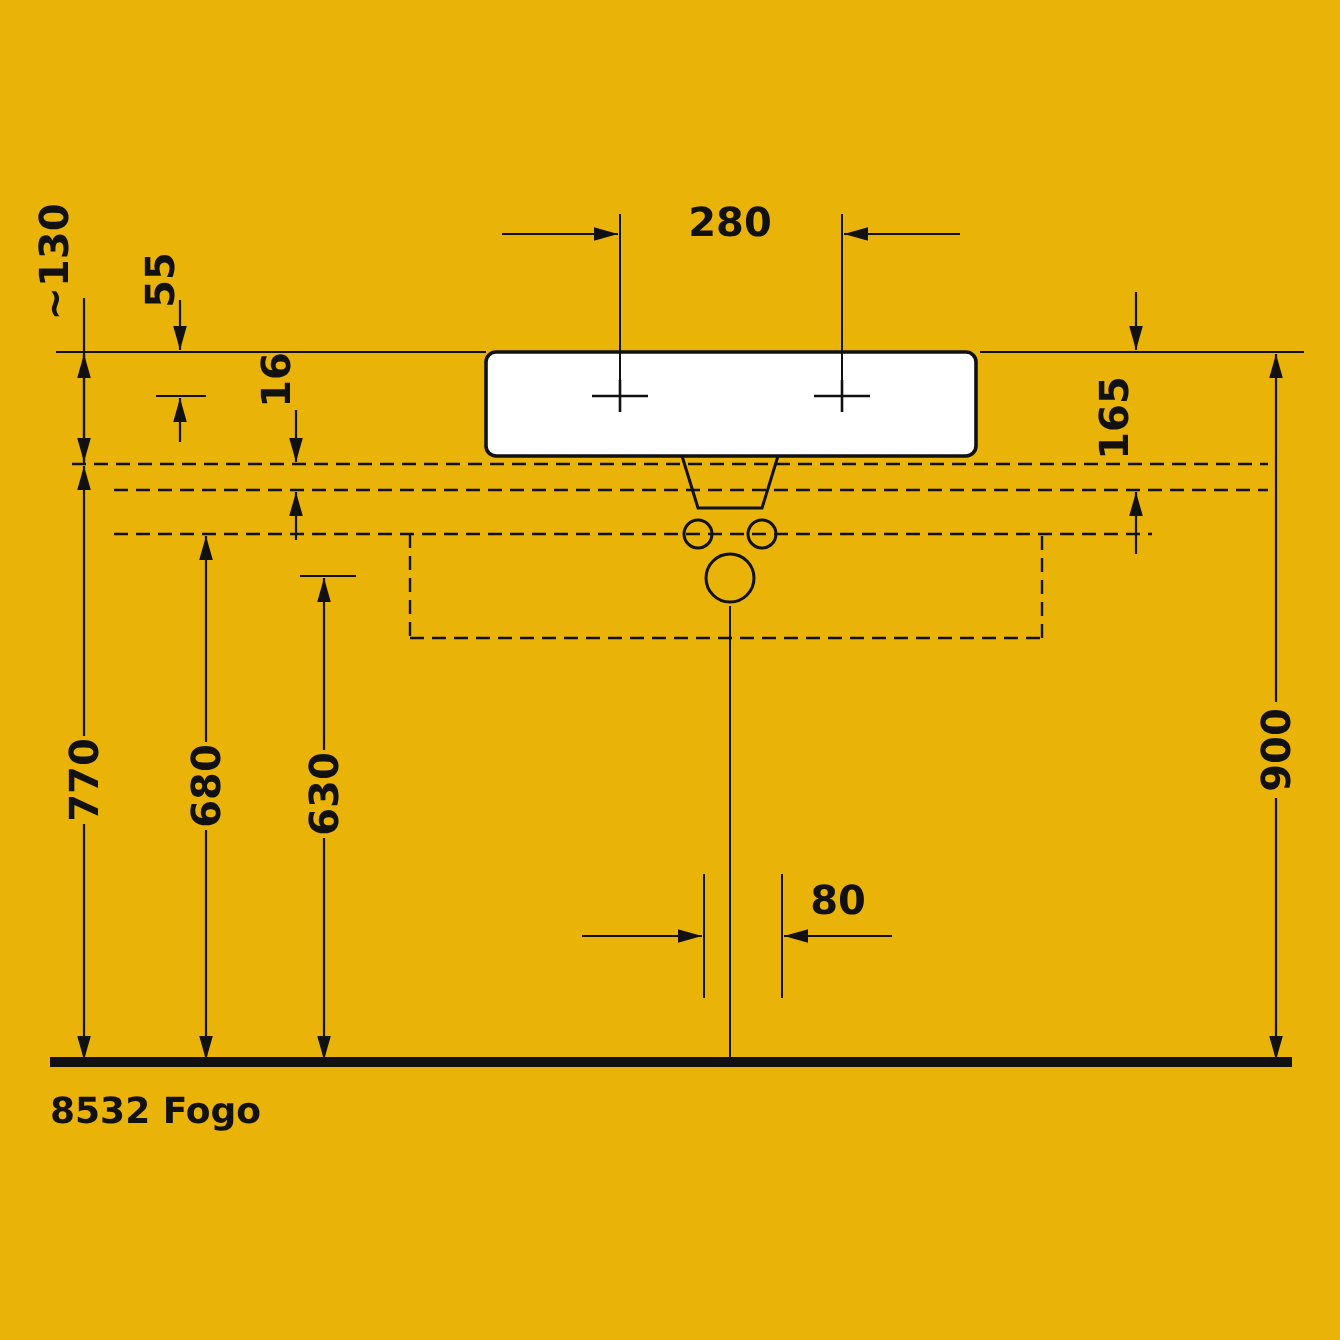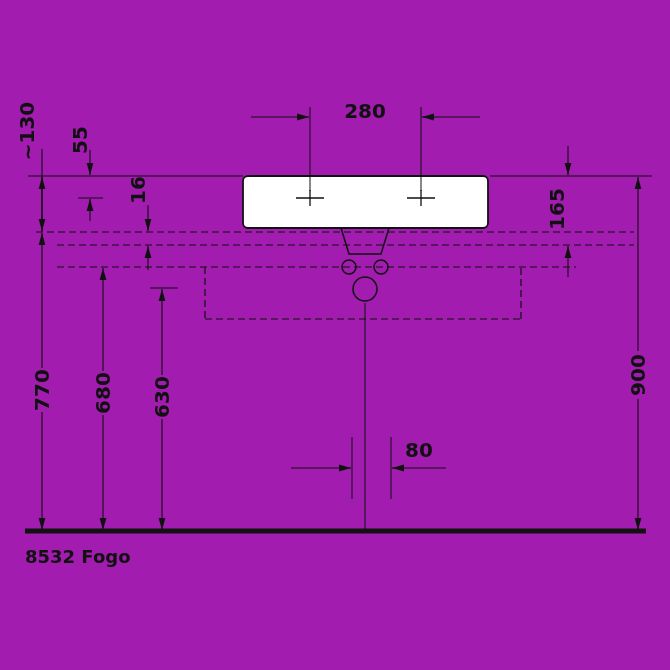--- a/index.html
+++ b/index.html
@@ -4,21 +4,21 @@
 <style>
   html, body {
     margin: 0;
     padding: 0;
     background: #ffffff;
   }
   .canvas {
     position: relative;
     width: 670px;
     height: 670px;
-    background: #a21caf;
+    background: #eab308;
     overflow: hidden;
   }
   svg text {
     font-family: "DejaVu Sans", "Liberation Sans", sans-serif;
     font-weight: bold;
     fill: #111111;
   }
   .dim-text  { font-size: 20px; }
   .code-text { font-size: 18px; }
 </style>

